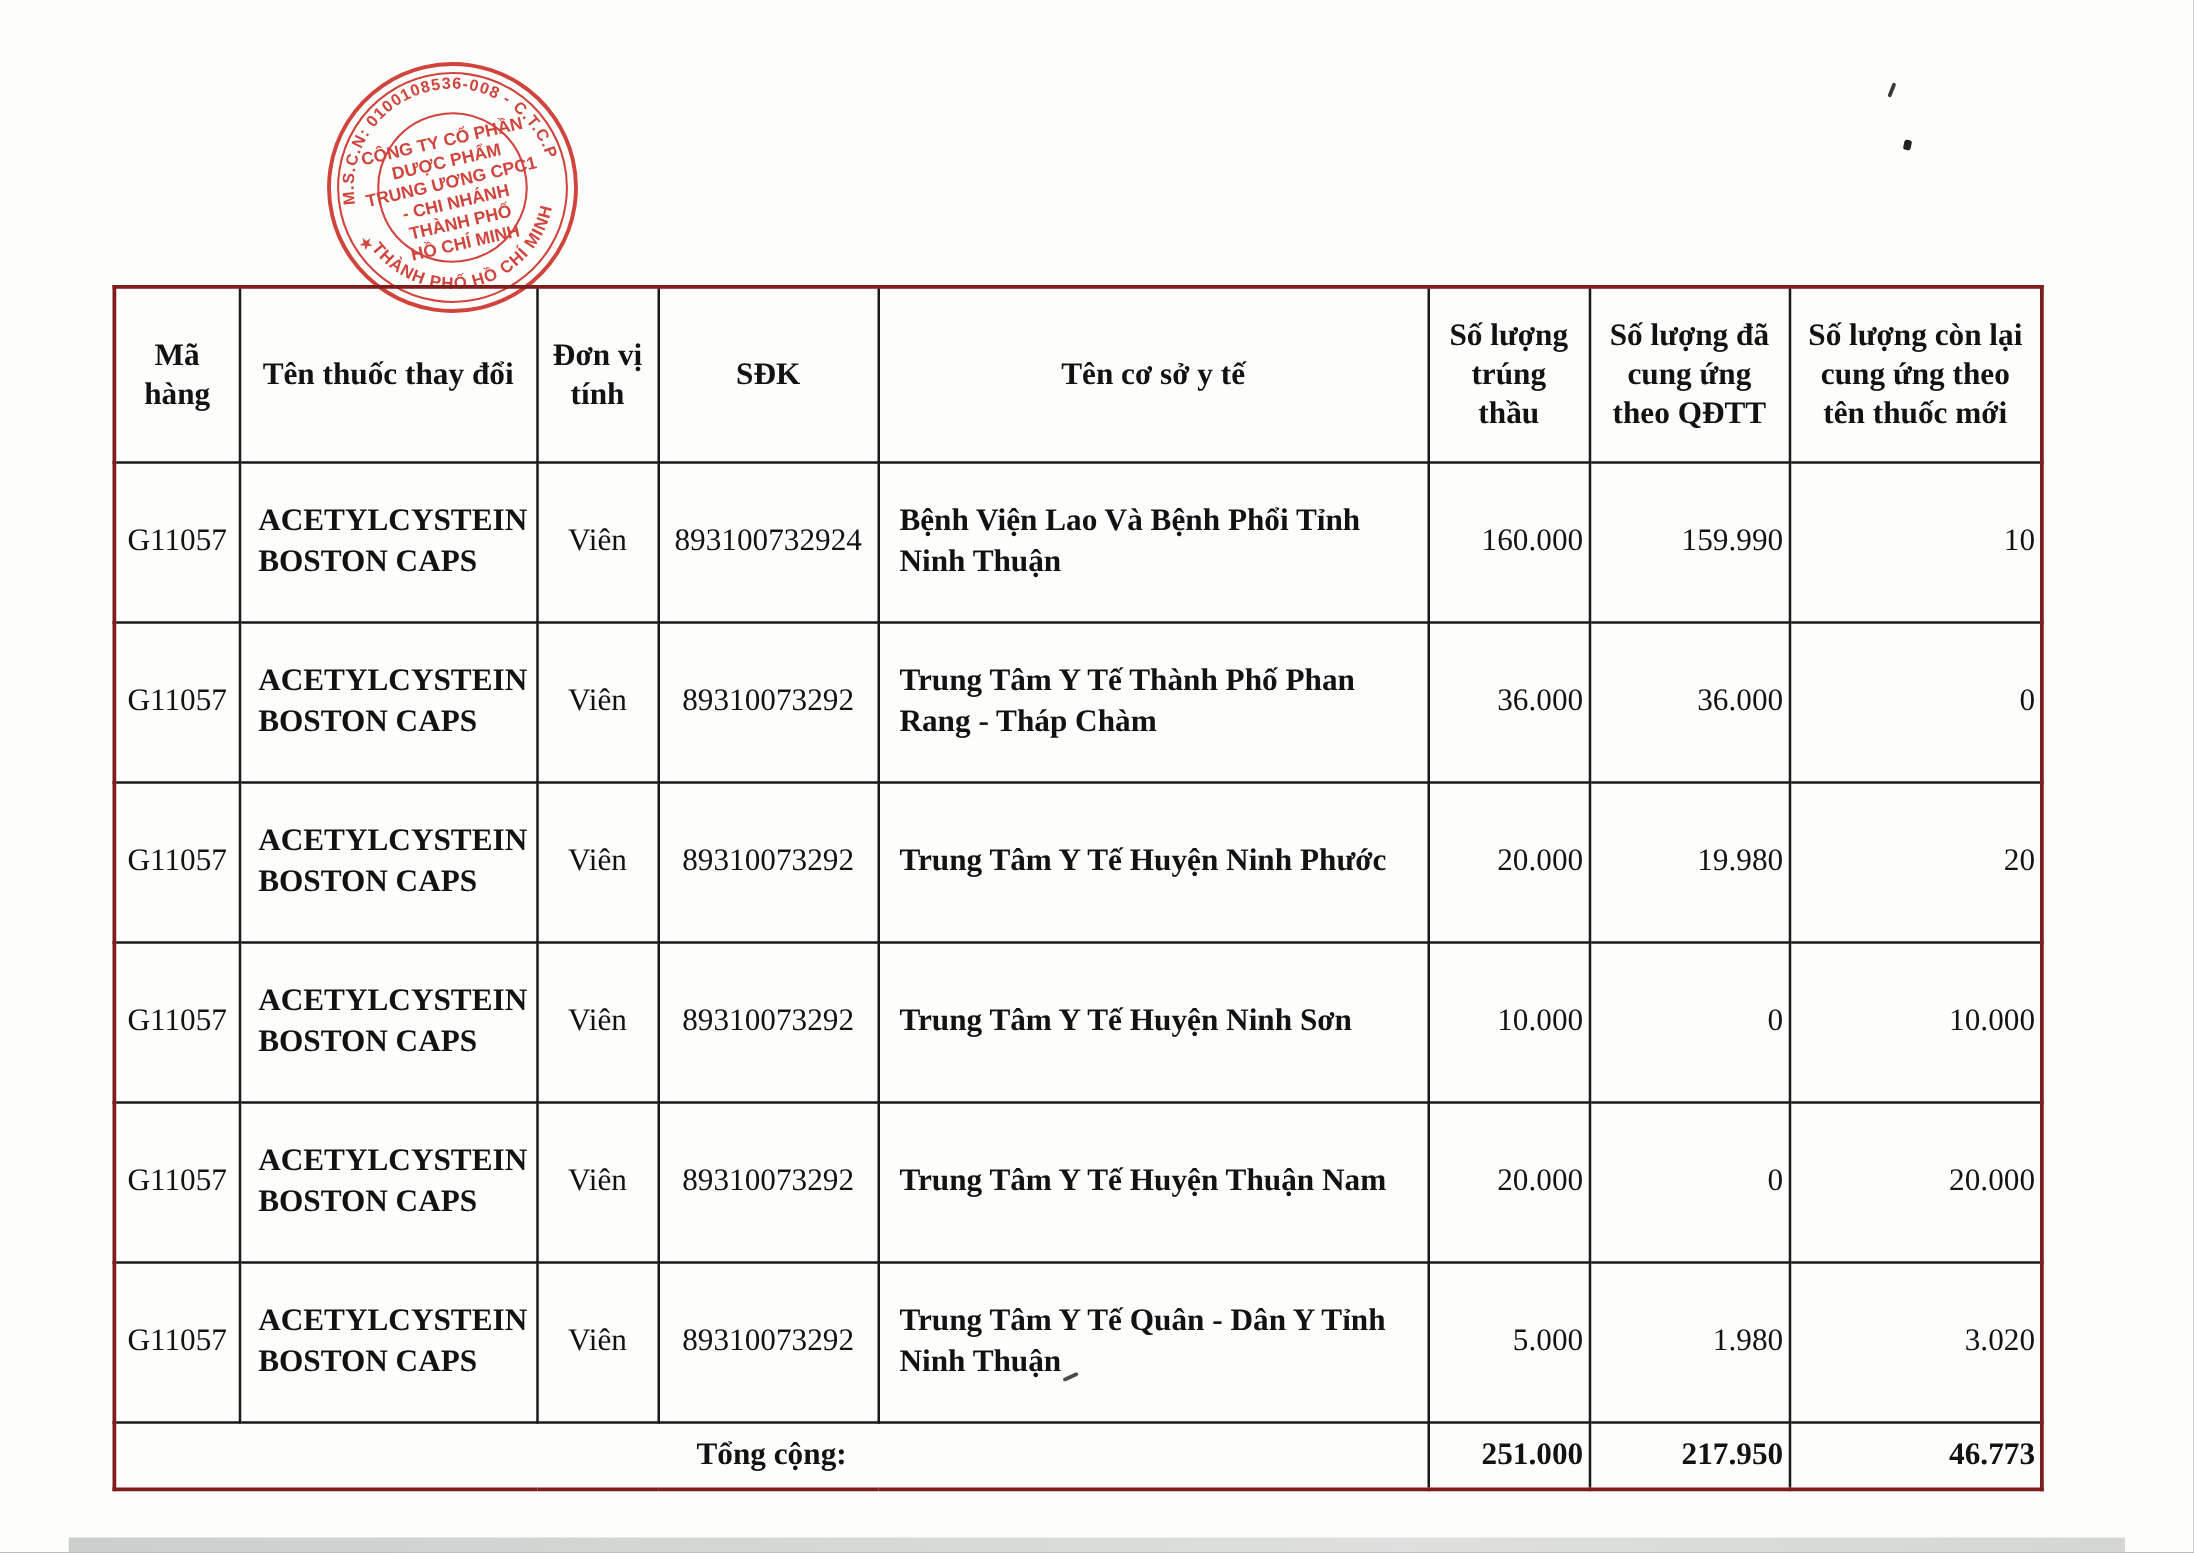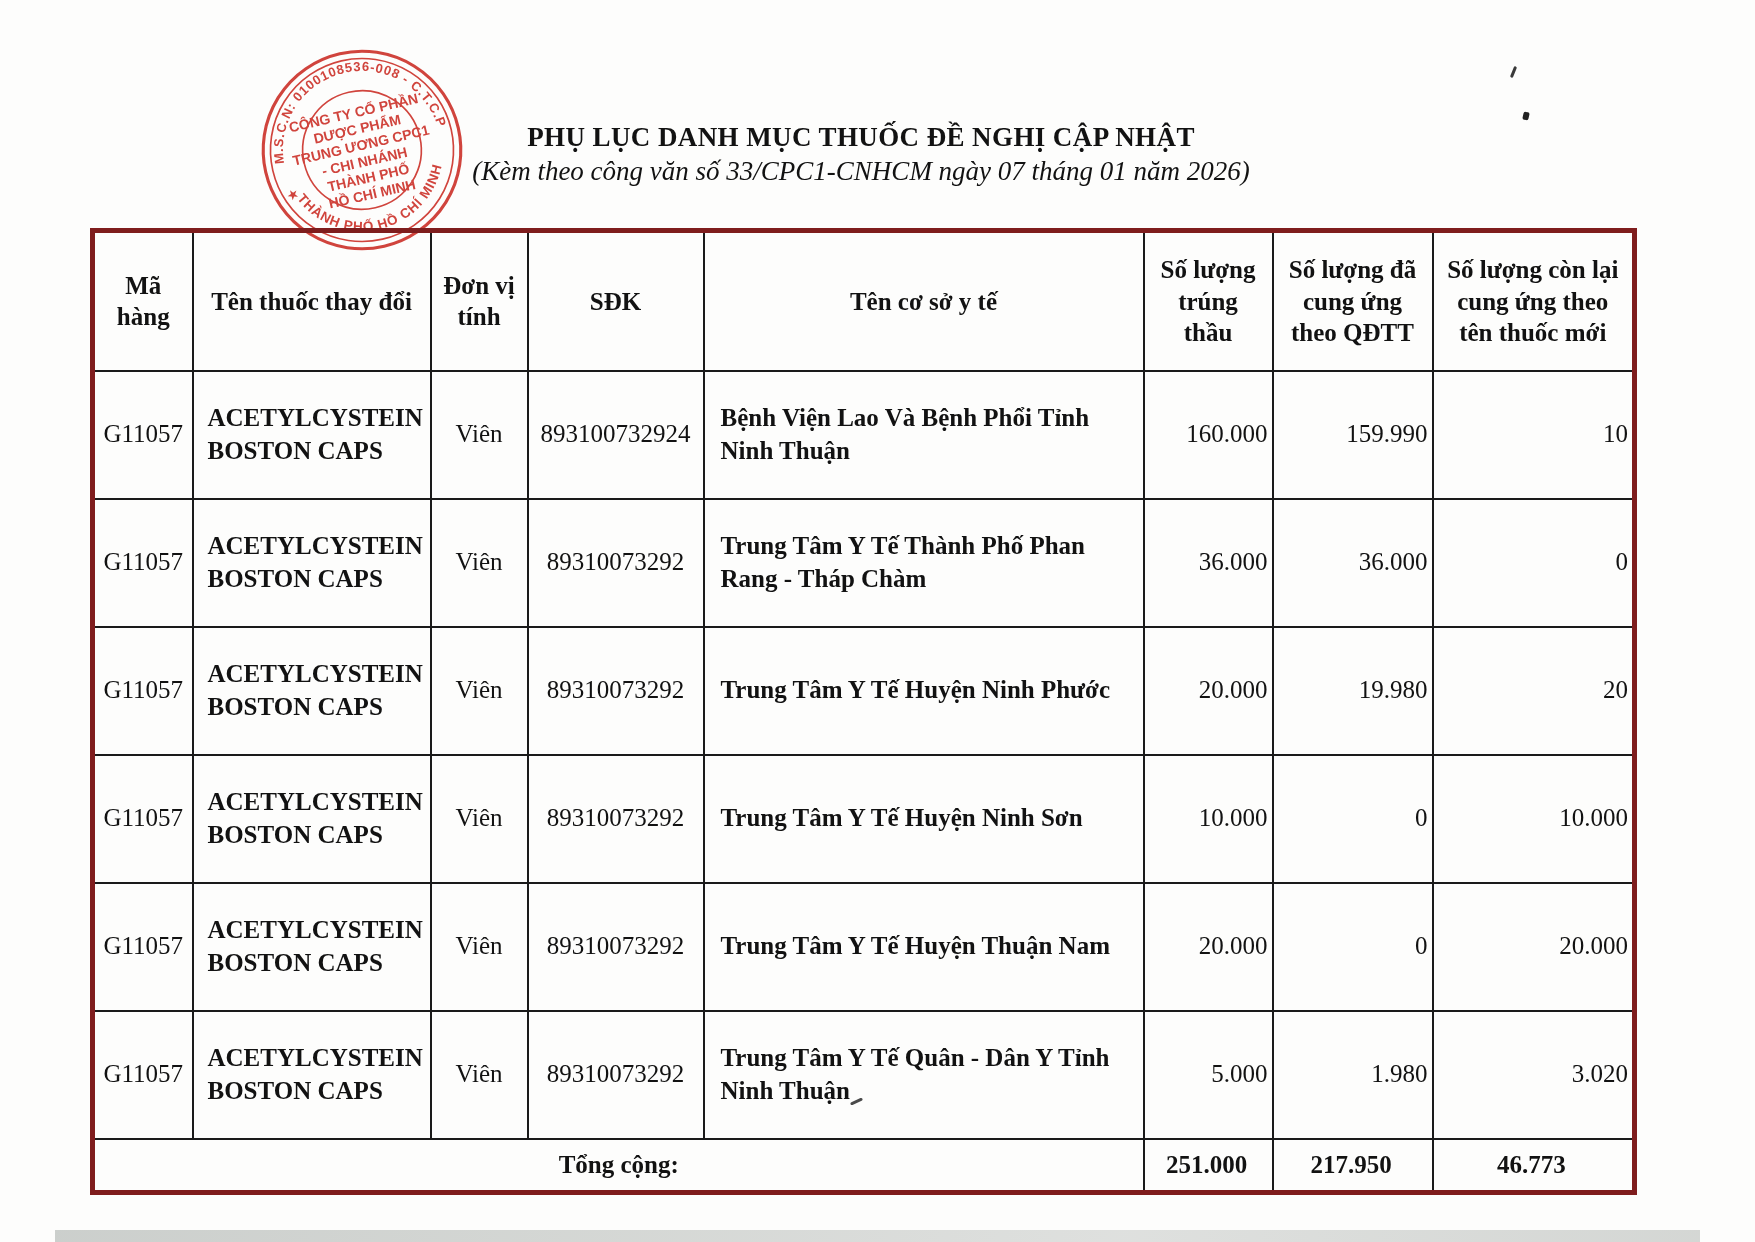--- a/index.html
+++ b/index.html
@@ -11,37 +11,37 @@
 
   
   .title-block { position:absolute; left:90px; top:122px; width:1542px; text-align:center; }
   .doc-title   { font-size:27px; font-weight:bold; letter-spacing:.4px; }
   .doc-subtitle{ font-size:27px; font-style:italic; margin-top:3px; }
 
   
   table.doc {
     position:absolute; left:90px; top:228px; width:1542px;
     border-collapse:collapse; table-layout:fixed;
-    border:5px solid #7f1d1d;
+    border:3px solid #7f1d1d;
   }
   .doc th, .doc td { border:2px solid #1a1a1a; overflow:hidden; }
   .doc th {
     font-weight:bold; font-size:25px; text-align:center;
     vertical-align:middle; padding:4px 8px; line-height:1.25;
   }
   .doc thead tr { height:140px; }
   .doc tbody tr { height:128px; }
   .doc tr.total-row { height:54px; }
   .doc td { font-size:25px; vertical-align:middle; line-height:1.3; }
   .c-code,.c-unit,.c-reg { text-align:center; }
   .c-name { font-weight:bold; padding-left:14px; padding-right:6px; }
   .c-fac  { padding-left:16px; padding-right:10px;font-weight:bold; }
   .c-num  { text-align:right; padding-right:4px; }
   .total-label { text-align:center; font-weight:bold; font-size:26px;margin-top:40px; }
-  .total-row .c-num { font-weight:bold;text-align:center; }
+  .total-row .c-num { font-weight:bold; }
 
   
   .stamp {
     position:absolute; left:258px; top:46px; width:208px; height:208px;
     transform:rotate(-13deg);
     color:#cf362e; opacity:.93; mix-blend-mode:multiply;
     font-family:"Liberation Sans","DejaVu Sans",sans-serif;
   }
   .stamp text, .stamp textPath { fill:currentColor; font-weight:bold; }
 
@@ -77,24 +77,20 @@
     </text>
     <text x="27" y="131" font-size="13" text-anchor="middle" transform="rotate(-20 27 131)">★</text>
     <text x="100" y="68" font-size="13.5" text-anchor="middle">CÔNG TY CỔ PHẦN</text>
     <text x="100" y="84" font-size="13.5" text-anchor="middle">DƯỢC PHẨM</text>
     <text x="100" y="100" font-size="13.5" text-anchor="middle">TRUNG ƯƠNG CPC1</text>
     <text x="100" y="116" font-size="13.5" text-anchor="middle">- CHI NHÁNH</text>
     <text x="100" y="132" font-size="13.5" text-anchor="middle">THÀNH PHỐ</text>
     <text x="100" y="148" font-size="13.5" text-anchor="middle">HỒ CHÍ MINH</text>
   </svg>
 
-  <div class="title-block">
-    <div class="doc-title">PHỤ LỤC DANH MỤC THUỐC ĐỀ NGHỊ CẬP NHẬT</div>
-    <div class="doc-subtitle">(Kèm theo công văn số 33/CPC1-CNHCM ngày 07 tháng 01 năm 2026)</div>
-  </div>
 
   <table class="doc">
     <colgroup>
       <col style="width:100px">
         <col style="width:238px">
         <col style="width:97px">
         <col style="width:176px">
       <col style="width:440px">
         <col style="width:129px">
         <col style="width:160px">

